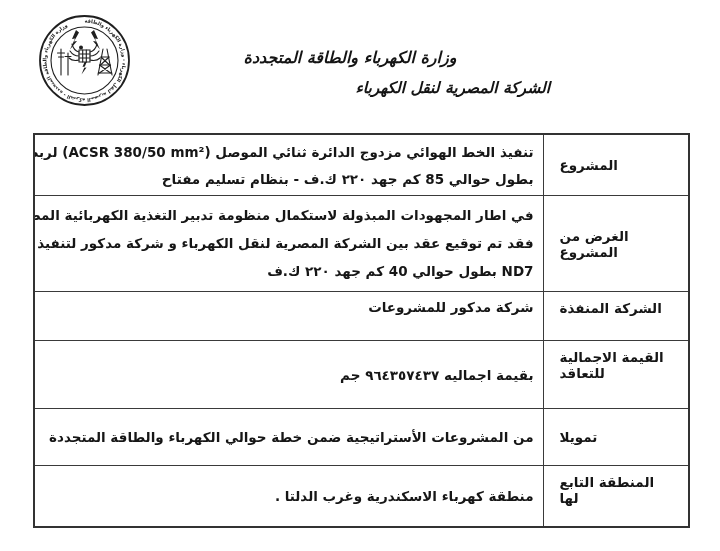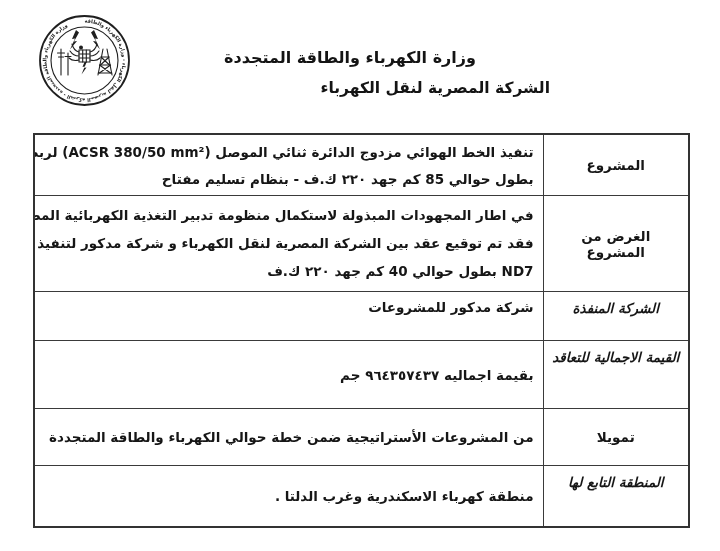--- a/index.html
+++ b/index.html
@@ -7,41 +7,41 @@
     width:720px;height:551px;background:#ffffff;
     font-family:"DejaVu Sans","Liberation Sans",sans-serif;
     color:#161616;
   }
   .page{position:relative;width:720px;height:551px;background:#ffffff;overflow:hidden;}
 
   
   .seal{position:absolute;left:37px;top:13px;width:95px;height:95px;}
   .titles{
     position:absolute;left:150px;top:48px;width:400px;
-    direction:rtl;text-align:center;font-weight:bold;color:#141414;
+    direction:rtl;text-align:center;font-weight:bold;color:#141414;font-style:italic;
   }
   .title-main{font-size:16px;letter-spacing:0.2px;}
   .title-sub{font-size:15.5px;margin-top:12px;text-align:right;}
 
   
   table.info{
     position:absolute;left:33px;top:133px;width:655px;
     border-collapse:collapse;table-layout:fixed;
     direction:rtl;
     font-weight:bold;font-size:13.5px;color:#161616;
   }
   table.info{border:2px solid #333333;}
   table.info td{border:1.5px solid #3a3a3a;overflow:hidden;}
   col.c-label{width:146px;}
   col.c-value{width:509px;}
 
   td.label{
-    text-align:center;vertical-align:middle;padding:2px 8px;font-size:13.5px;
+    text-align:left;vertical-align:middle;padding:2px 16px;font-size:13.5px;
   }
-  tr.r2 td.label, tr.r3 td.label, tr.r5 td.label{vertical-align:top;padding-top:8px;font-style:italic;}
+  tr.r2 td.label, tr.r3 td.label, tr.r5 td.label{vertical-align:top;padding-top:8px;}
 
   td.value{text-align:right;padding:2px 9px;vertical-align:middle;}
   tr.r0 td{height:54px;} tr.r1 td{height:88px;} tr.r2 td{height:38px;}
   tr.r3 td{height:57px;margin-top:32px;} tr.r4 td{height:52px;} tr.r5 td{height:50px;}
 
   tr.r0 td.value{vertical-align:top;padding-top:4px;}
   tr.r0 td.value .line{line-height:27px;}
   tr.r1 td.value{vertical-align:top;padding-top:5px;}
   tr.r1 td.value .line{line-height:28px;}
   tr.r2 td.value{vertical-align:top;padding-top:7px;margin-left:18px;}

